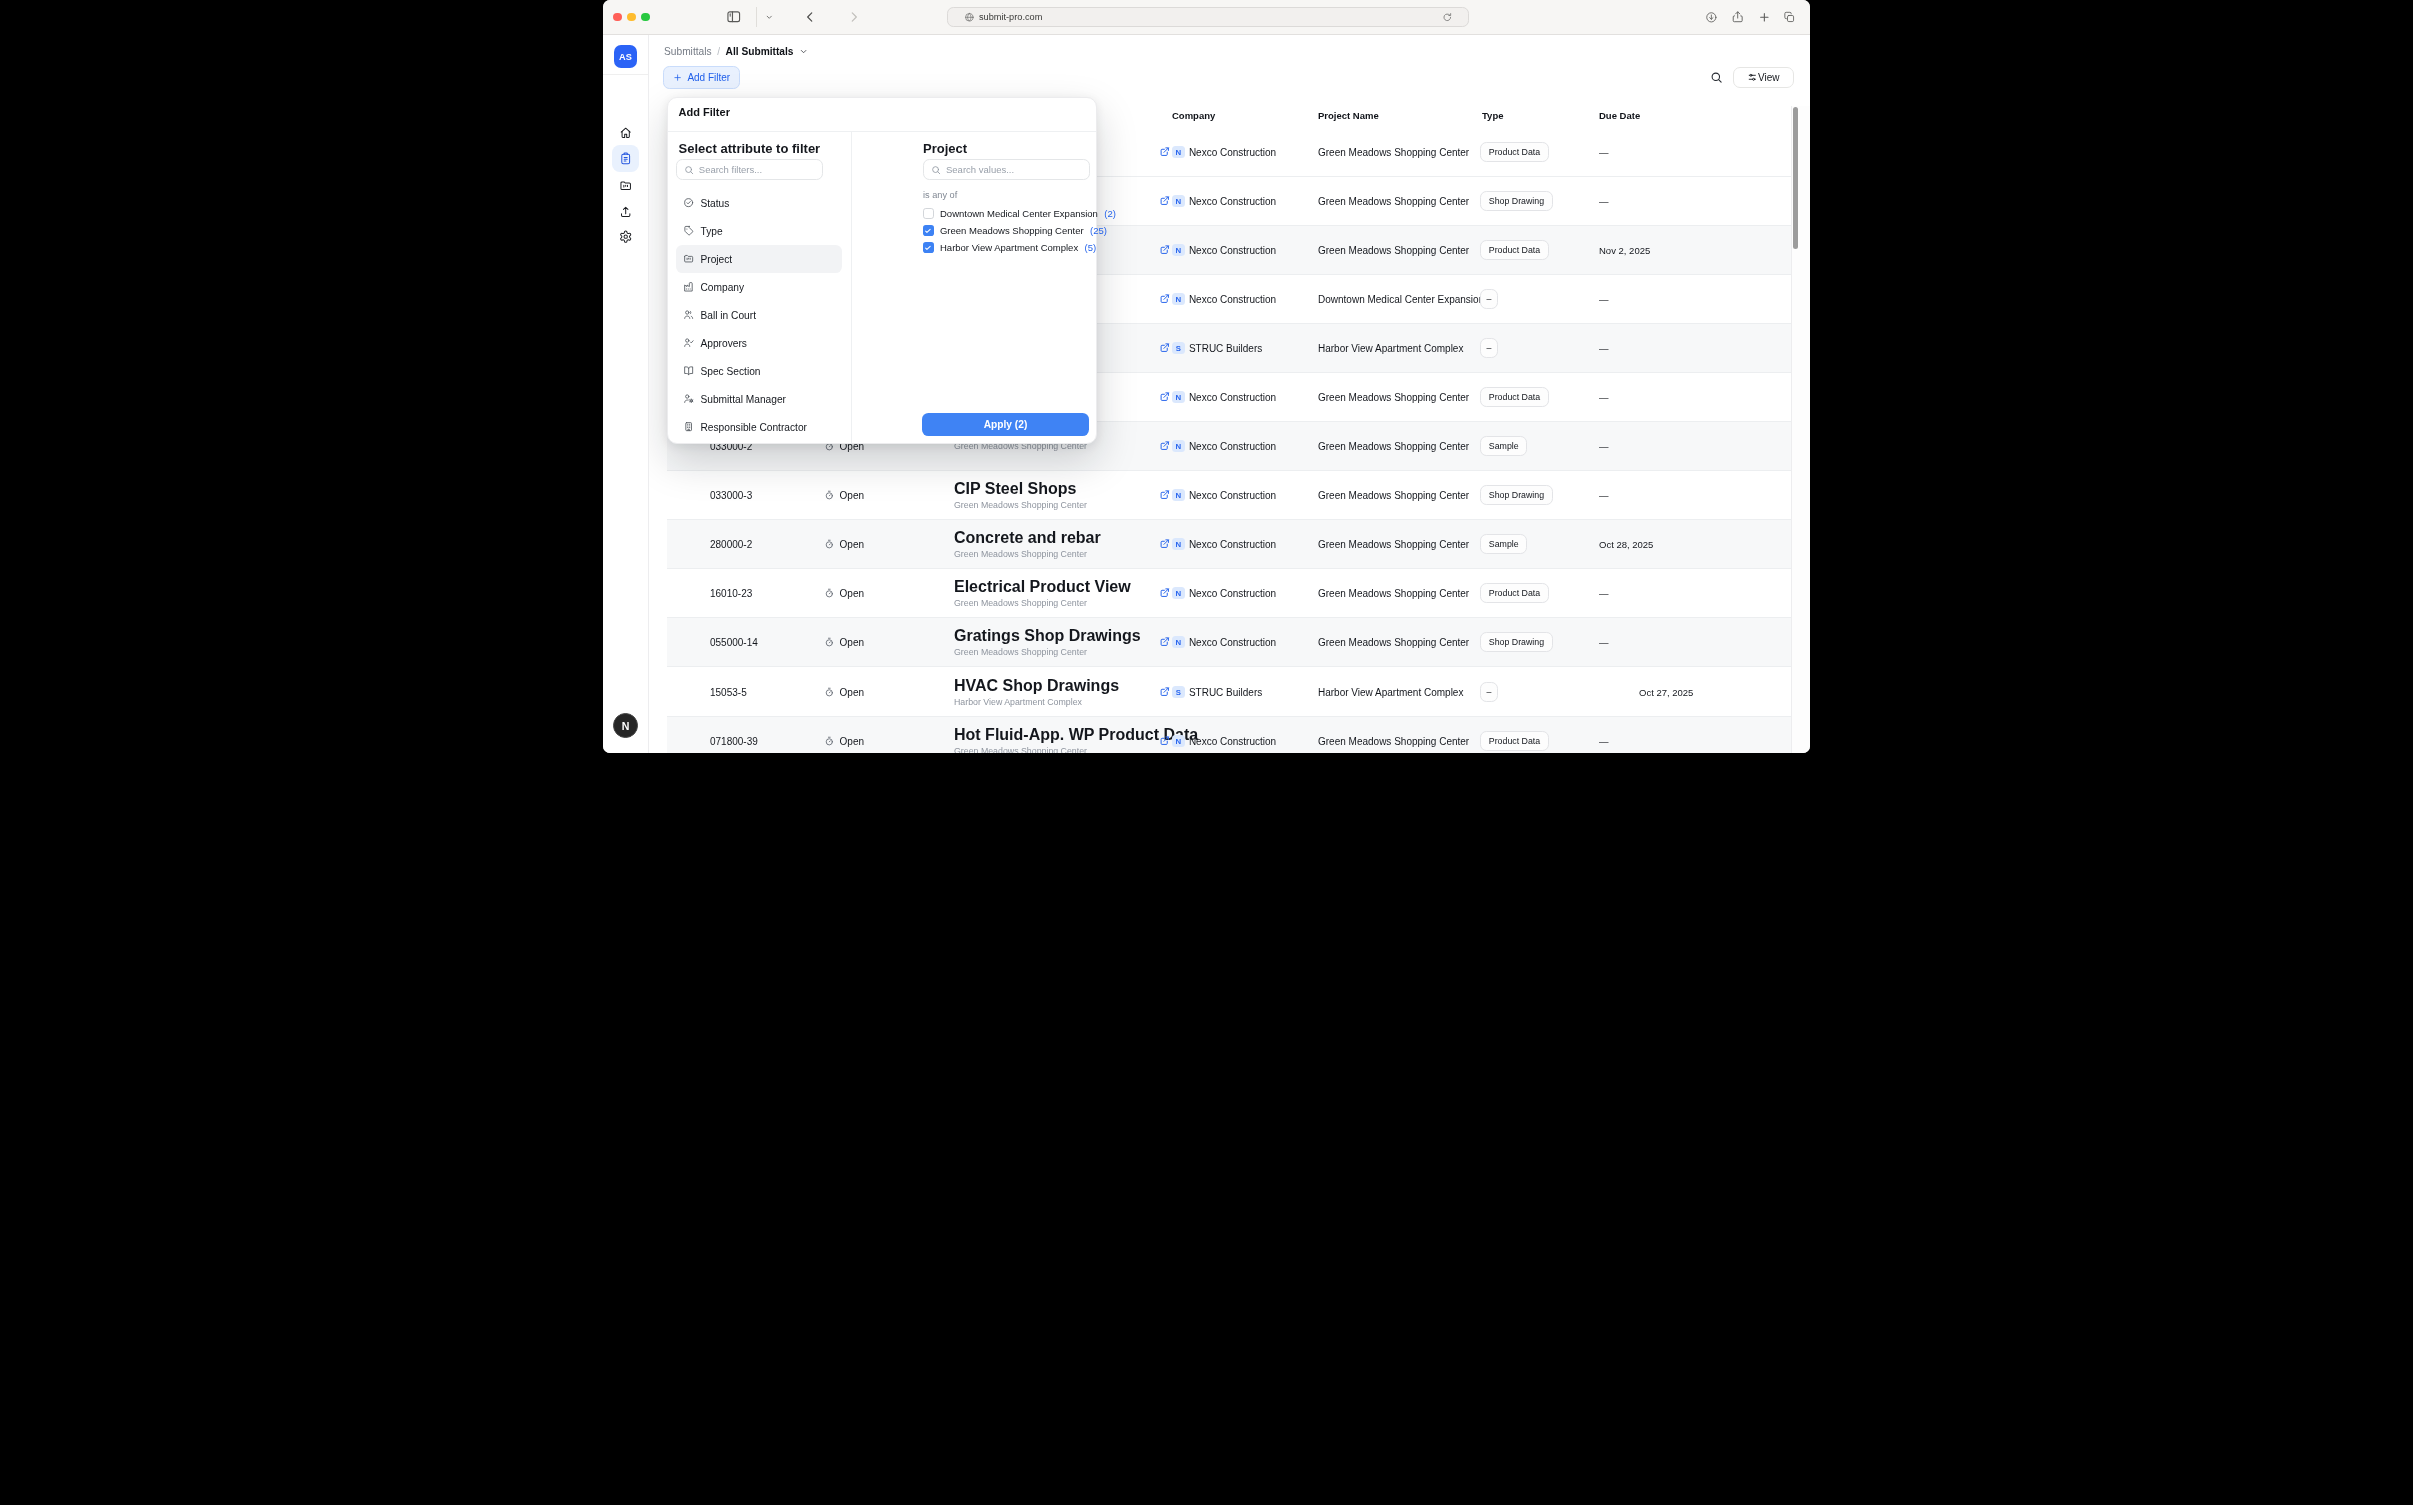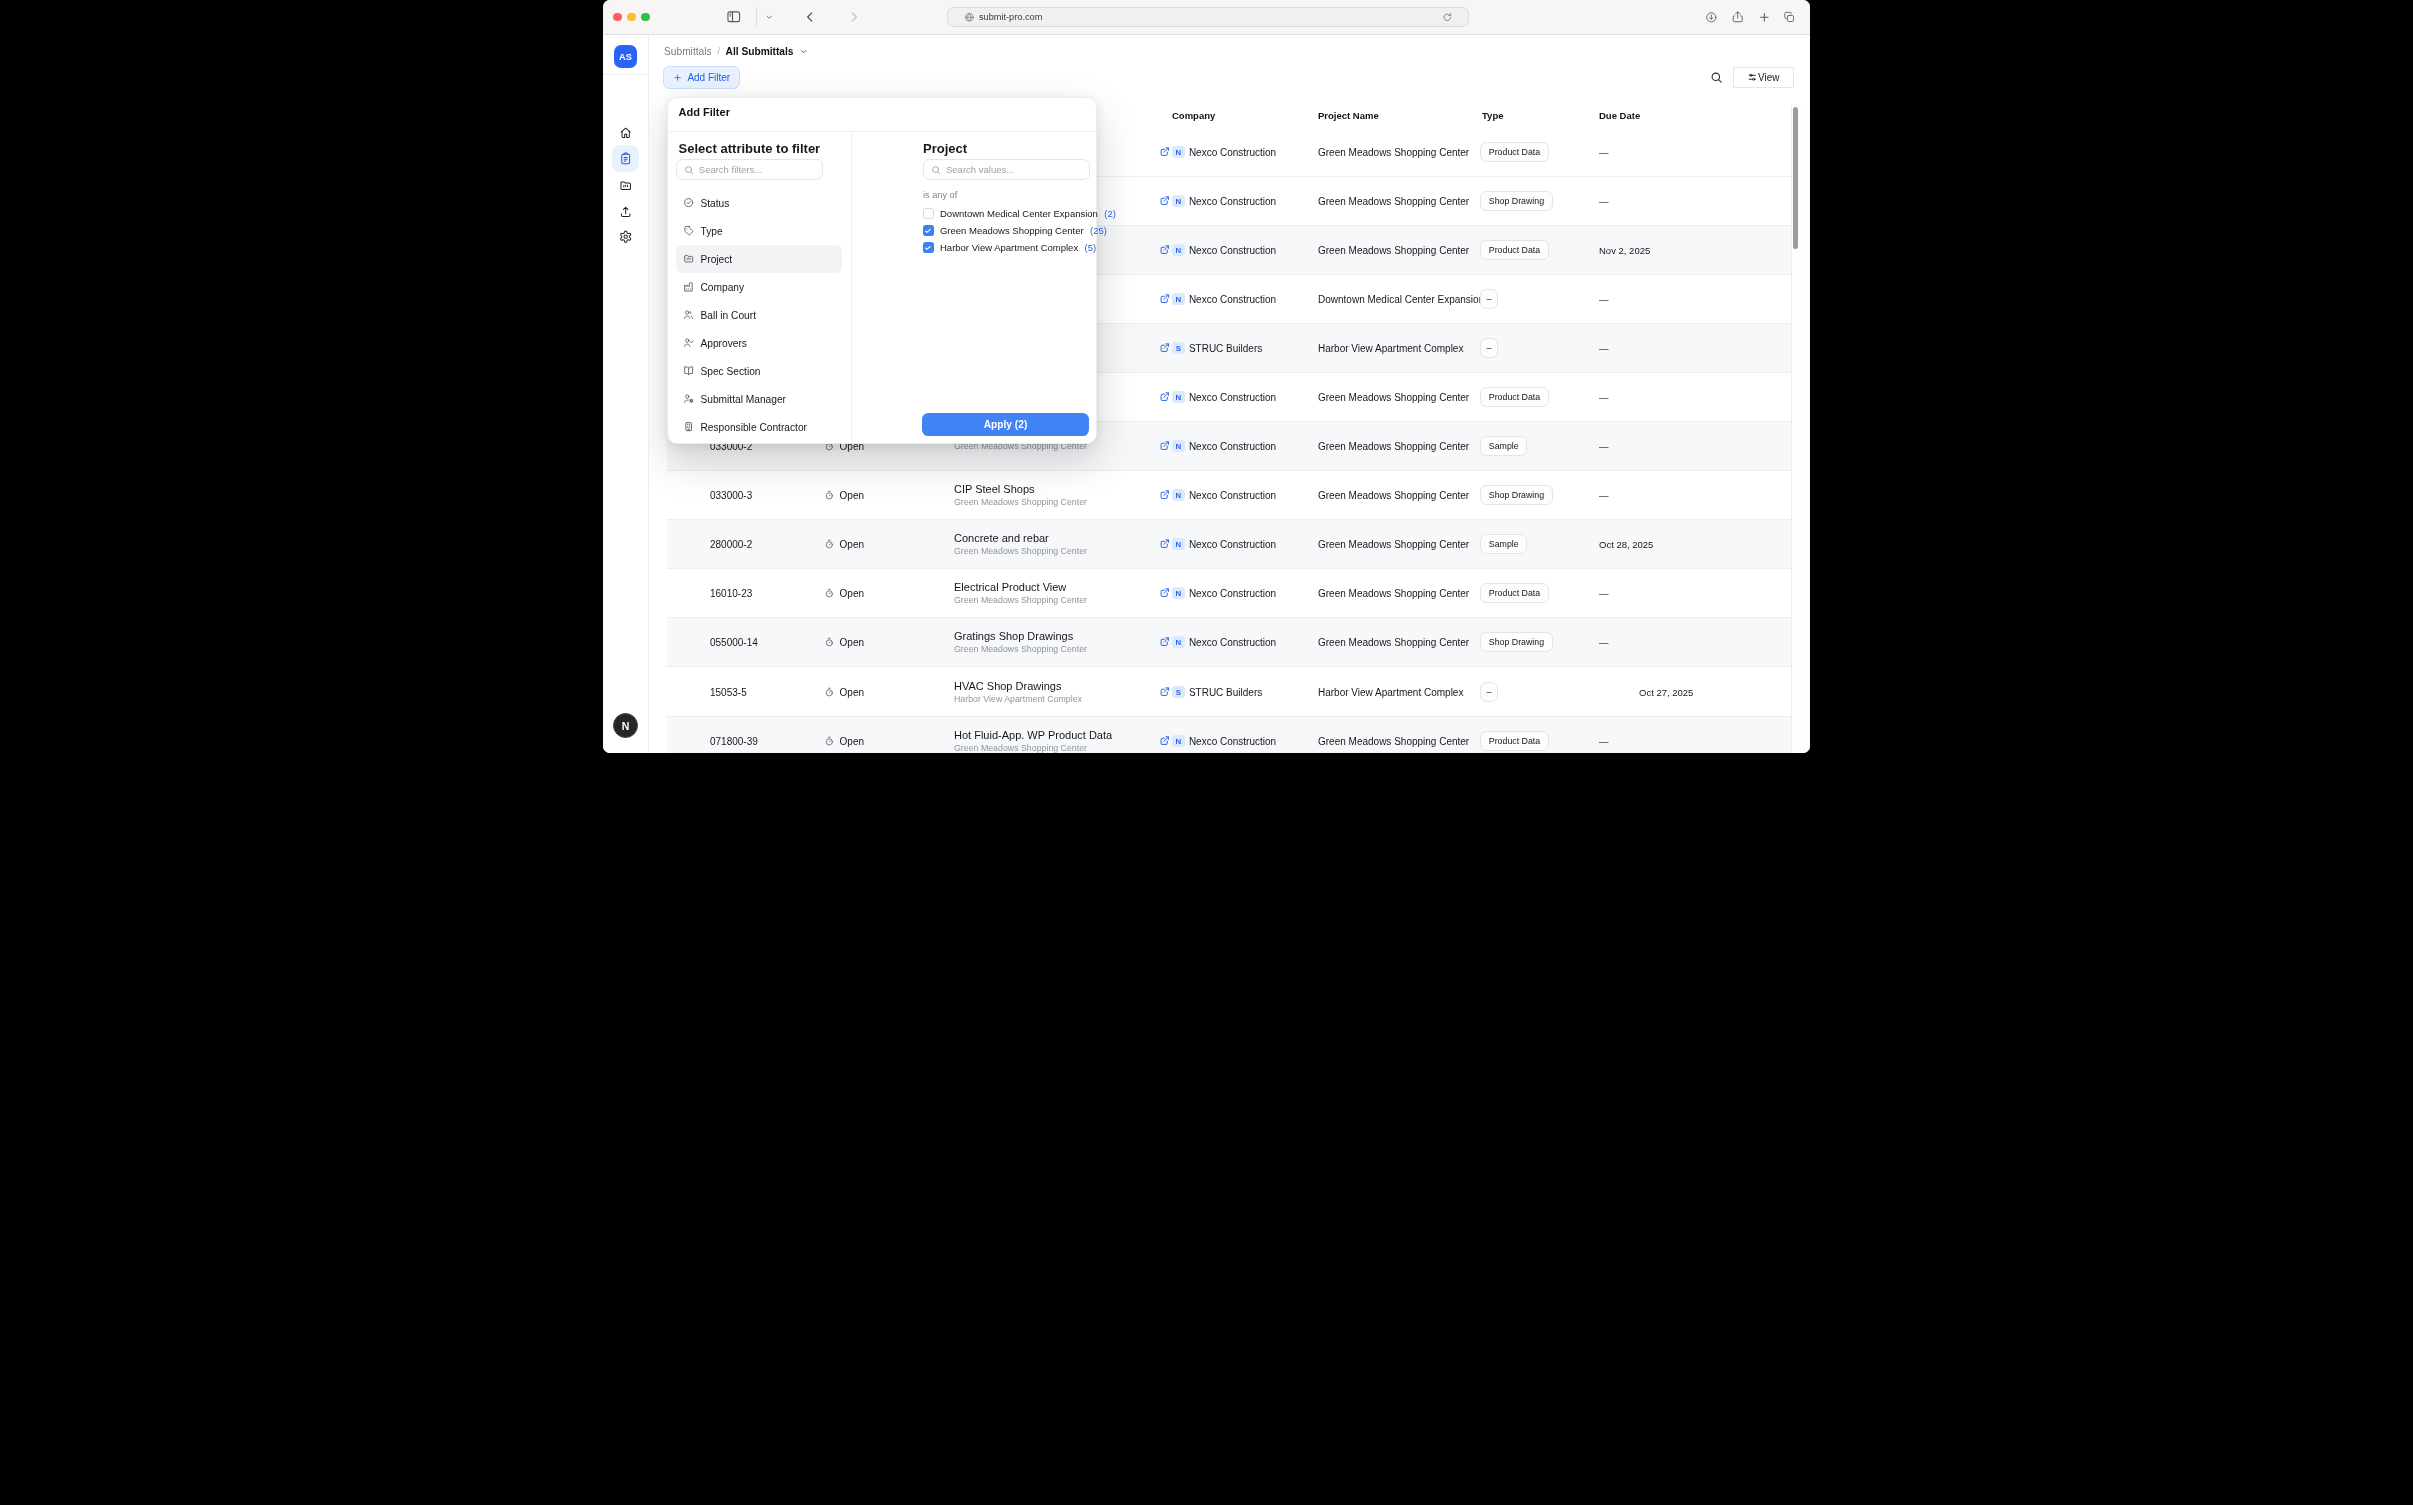--- a/index.html
+++ b/index.html
@@ -24,35 +24,35 @@
   #breadcrumb{position:absolute;left:61px;top:42px;height:18.3px;display:flex;align-items:center;gap:5.6px;z-index:5;}
   #breadcrumb .sec{font-size:10.2px;color:#757b85;}
   #breadcrumb .sep{font-size:10.2px;color:#b9bdc3;}
   #breadcrumb .cur{font-size:10.2px;color:#0e1116;font-weight:550;}
   #breadcrumb .chev{width:9.2px;height:9.2px;color:#3f4248;}
   #breadcrumb .chev svg{display:block;width:100%;height:100%;}
   #add-filter-btn{position:absolute;left:60px;top:66px;height:22.6px;padding:0 9.2px;background:#e9f1fe;border:0.7px solid #c9dcfb;border-radius:6.4px;display:flex;align-items:center;gap:5px;color:#2160eb;font-size:10px;font-weight:500;box-sizing:border-box;z-index:5;}
   #add-filter-btn svg{width:9.2px;height:9.2px;}
   #search-btn{position:absolute;left:1107px;top:71px;width:12.7px;height:12.7px;color:#23272e;z-index:5;}
   #search-btn svg{display:block;width:100%;height:100%;}
-  #view-btn{position:absolute;left:1130px;top:67px;width:61px;height:21px;background:#fff;border:0.7px solid #e6e6e4;border-radius:0;display:flex;align-items:center;justify-content:center;font-size:10px;font-weight:500;color:#14171c;box-sizing:border-box;z-index:5;}
+  #view-btn{position:absolute;left:1130px;top:67px;width:61px;height:21px;background:#fff;border:0.7px solid #e6e6e4;border-radius:7px;display:flex;align-items:center;justify-content:center;font-size:10px;font-weight:500;color:#14171c;box-sizing:border-box;z-index:5;}
   #view-btn svg{width:10.6px;height:10.6px;}
   
   #thead{position:absolute;left:64px;top:106px;width:1124px;height:22px;border-bottom:0.7px solid #e7e9eb;z-index:1;}
   .th{position:absolute;top:0;height:22px;line-height:20px;font-size:9.5px;font-weight:600;color:#101319;}
   #rows{position:absolute;left:64px;top:128px;width:1124px;height:625px;z-index:1;}
   .row{position:absolute;left:0;width:1124px;height:49px;border-bottom:0.7px solid #eceef0;box-sizing:border-box;background:#fff;}
   .row.stripe{background:#f7f8f9;}
   .cell{position:absolute;top:0;height:100%;display:flex;align-items:center;}
   .ref{font-size:10px;color:#14171d;}
   .status-icon{width:10.6px;height:10.6px;color:#565c66;}
   .status-icon svg{display:block;width:100%;height:100%;}
   .status-text{font-size:10px;color:#14171d;}
   .titleblock{flex-direction:column;align-items:flex-start;justify-content:center;gap:2.8px;}
-  .title{font-size:11px;font-weight:400;color:#14171d;}
+  .title{font-size:16px;font-weight:700;color:#14171d;}
   .subtitle{font-size:8.8px;color:#8e949e;}
   .ext{width:11.3px;height:11.3px;color:#2563eb;}
   .ext svg{display:block;width:100%;height:100%;}
   .chip{width:12.7px;height:12.7px;border-radius:3.5px;background:#dbe8fd;color:#2a66ee;font-size:7.8px;font-weight:700;display:flex;align-items:center;justify-content:center;}
   .cname,.cproject{font-size:10px;color:#14171d;}
   .badge{height:18.3px;padding:0 7.8px;border:0.7px solid #e3e4e7;border-radius:6.4px;background:#fdfdfd;font-size:8.8px;color:#14171d;display:flex;align-items:center;}
   .badge.mini{padding:0 5.6px;color:#14171d;}
   .due{font-size:9.5px;color:#14171d;}
   #gutter{position:absolute;left:1188px;top:106px;width:18.3px;height:647px;border-left:0.7px solid #ededef;background:#fdfdfd;z-index:2;}
   #scroll-thumb{position:absolute;left:1190px;top:107px;width:5px;height:142px;border-radius:2.8px;background:#9c9c9c;z-index:3;}

